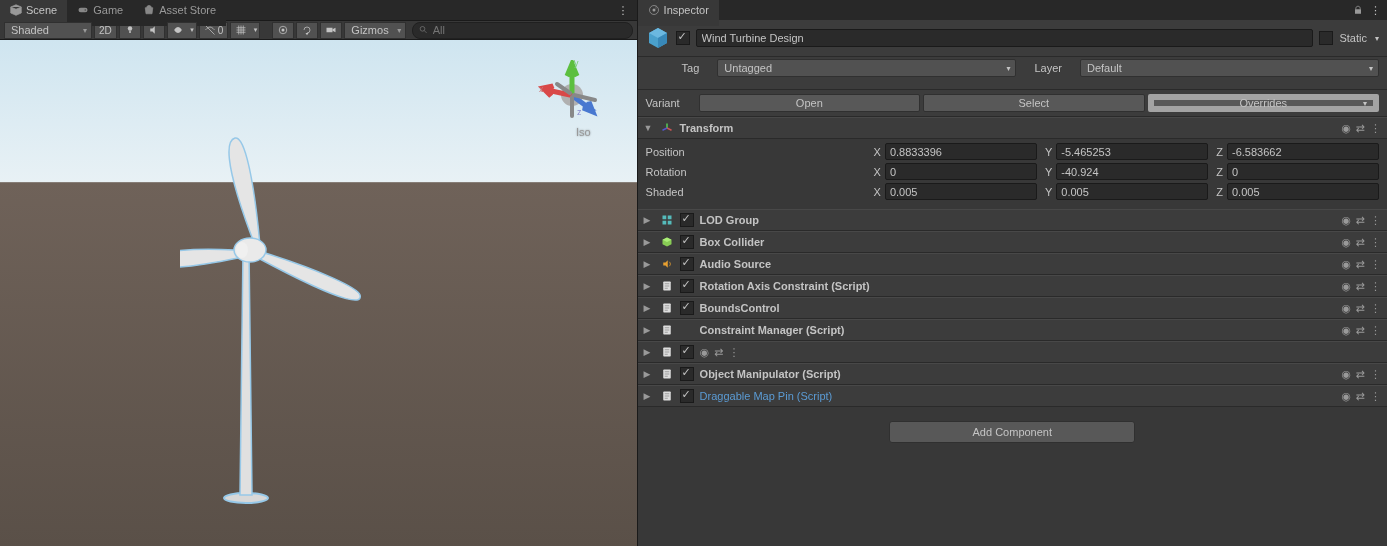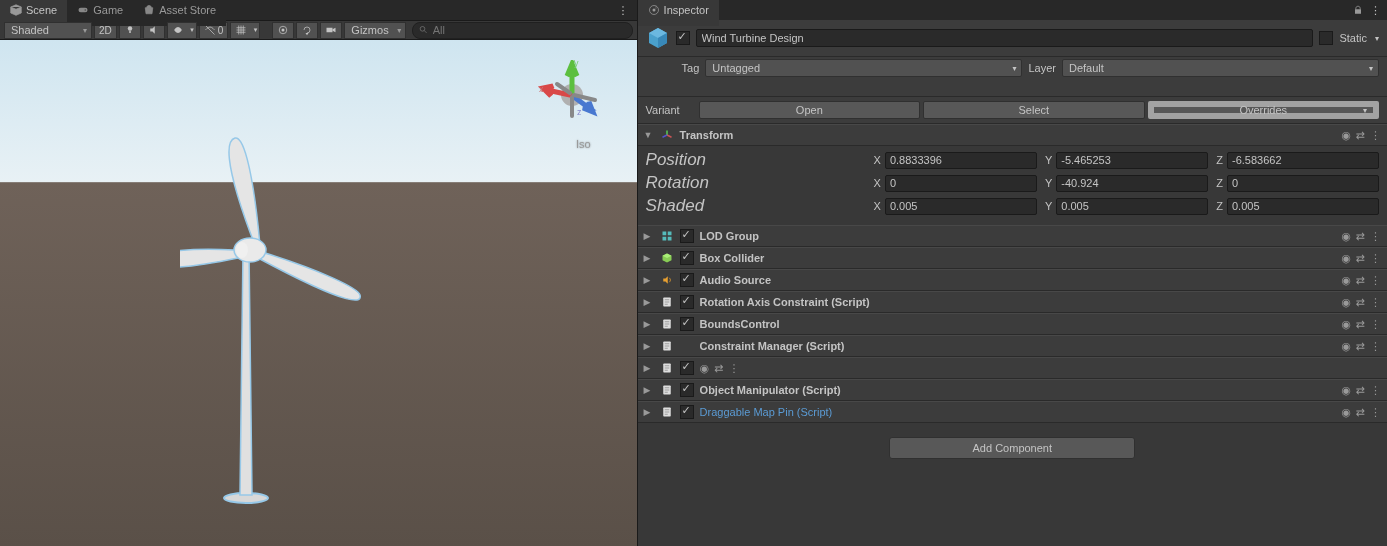--- a/index.html
+++ b/index.html
@@ -13,47 +13,47 @@
 .tab-bar .menu-dots { margin-left: auto; padding: 0 8px; cursor: pointer; }
 .toolbar { height: 20px; background: #383838; display: flex; align-items: center; gap: 2px; padding: 0 4px; border-top: 1px solid #1a1a1a; border-bottom: 1px solid #1a1a1a; }
 .tb-dropdown { background: #515151; border: 1px solid #303030; height: 17px; display: flex; align-items: center; padding: 0 14px 0 6px; position: relative; font-size: 11px; cursor: pointer; }
 .tb-dropdown::after { content: "▾"; position: absolute; right: 4px; font-size: 8px; color: #999; }
 .tb-btn { background: #515151; border: 1px solid #303030; height: 17px; min-width: 22px; display: flex; align-items: center; justify-content: center; font-size: 10px; padding: 0 4px; cursor: pointer; }
 .tb-sep { width: 8px; }
 .tb-search { flex: 1; background: #2a2a2a; border: 1px solid #202020; height: 17px; border-radius: 8px; display: flex; align-items: center; padding: 0 6px; gap: 4px; margin-left: 4px; }
 .tb-search input { background: transparent; border: none; color: #999; font-size: 11px; width: 100%; outline: none; }
 .viewport { flex: 1; position: relative; background: linear-gradient(to bottom, #cfe5f0 0%, #e8f1f5 28%, #6f6259 28.2%, #5a5048 100%); overflow: hidden; }
 .gizmo { position: absolute; top: 20px; right: 30px; width: 70px; height: 70px; }
-.iso-label { position: absolute; top: 98px; right: 46px; color: #9a9a9a; font-size: 11px; text-shadow: 0 0 2px rgba(0,0,0,0.4); }
+.iso-label { position: absolute; top: 86px; right: 46px; color: #9a9a9a; font-size: 11px; text-shadow: 0 0 2px rgba(0,0,0,0.4); }
 .turbine { position: absolute; left: 180px; top: 60px; width: 200px; height: 420px; pointer-events: none; }
 .insp-header { display: flex; align-items: center; padding: 6px 8px; gap: 6px; background: #3c3c3c; border-bottom: 1px solid #2a2a2a; }
 .cube-icon { width: 24px; height: 24px; flex-shrink: 0; }
 input[type="checkbox"].unity-chk { appearance: none; width: 14px; height: 14px; background: #2a2a2a; border: 1px solid #1a1a1a; position: relative; cursor: pointer; }
 input[type="checkbox"].unity-chk:checked::after { content: "✓"; position: absolute; top: -2px; left: 1px; color: #c4c4c4; font-size: 11px; }
 .name-field { flex: 1; background: #2a2a2a; border: 1px solid #1a1a1a; height: 18px; padding: 0 5px; color: #c4c4c4; font-size: 11px; outline: none; border-radius: 2px; }
 .static-label { font-size: 11px; color: #c4c4c4; }
 .static-arrow { font-size: 8px; margin-left: 2px; cursor: pointer; }
-.tag-layer-row { display: flex; align-items: center; padding: 2px 8px 19px 44px; gap: 6px; background: #3c3c3c; border-bottom: 1px solid #2a2a2a; }
+.tag-layer-row { display: flex; align-items: center; padding: 2px 8px 12px 44px; gap: 18px; background: #3c3c3c; border-bottom: 1px solid #2a2a2a; }
 .tag-layer-label { color: #c4c4c4; font-size: 11px; }
 .tag-dd { flex: 1; background: #515151; border: 1px solid #303030; height: 18px; display: flex; align-items: center; padding: 0 16px 0 6px; position: relative; font-size: 11px; border-radius: 2px; cursor: pointer; }
 .tag-dd::after { content: "▾"; position: absolute; right: 5px; font-size: 8px; }
 .variant-row { display: flex; align-items: center; padding: 4px 8px; gap: 3px; background: #3c3c3c; border-bottom: 1px solid #2a2a2a; }
 .variant-label { width: 50px; font-size: 11px; }
 .variant-btn { flex: 1; background: #585858; border: 1px solid #303030; height: 18px; display: flex; align-items: center; justify-content: center; font-size: 11px; border-radius: 2px; cursor: pointer; }
 .variant-dd { flex: 1; background: #585858; border: 6px solid #a3a3a3; height: 18px; display: flex; align-items: center; justify-content: center; font-size: 11px; border-radius: 2px; position: relative; cursor: pointer; }
 .variant-dd::after { content: "▾"; position: absolute; right: 6px; font-size: 8px; }
 .comp-header { display: flex; align-items: center; padding: 3px 6px; gap: 6px; background: #3c3c3c; border-top: 1px solid #484848; border-bottom: 1px solid #2a2a2a; cursor: pointer; }
 .foldout { width: 10px; color: #999; font-size: 9px; }
 .comp-icon { width: 14px; height: 14px; display: inline-flex; align-items: center; justify-content: center; }
 .comp-title { flex: 1; font-size: 11px; font-weight: 600; }
 .comp-title.link { color: #5b9bd4; font-weight: 500; }
 .comp-actions { display: flex; gap: 5px; color: #999; font-size: 11px; }
 .comp-body { padding: 4px 8px 6px 8px; background: #383838; }
 .vec-row { display: flex; align-items: center; gap: 4px; margin-bottom: 3px; }
-.vec-label { width: 220px; font-size: 17px; color: #c4c4c4; font-style: italic; }
+.vec-label { width: 220px; font-size: 11px; color: #c4c4c4; }
 .vec-axis { color: #c4c4c4; font-size: 11px; margin-left: 4px; }
 .vec-input { flex: 1; background: #2a2a2a; border: 1px solid #1a1a1a; height: 17px; padding: 0 4px; color: #c4c4c4; font-size: 11px; outline: none; border-radius: 2px; min-width: 0; }
 .add-comp-row { padding: 14px 0; display: flex; justify-content: center; }
 .add-comp-btn { width: 246px; height: 22px; background: #585858; border: 1px solid #303030; color: #c4c4c4; font-size: 11px; border-radius: 3px; cursor: pointer; }
 .lock-icon { margin-left: auto; padding-right: 6px; display: flex; gap: 6px; align-items: center; cursor: pointer; }
 .ico-svg { width: 12px; height: 12px; }
 .nochk { width: 14px; }
 </style>
 </head>
 <body>

